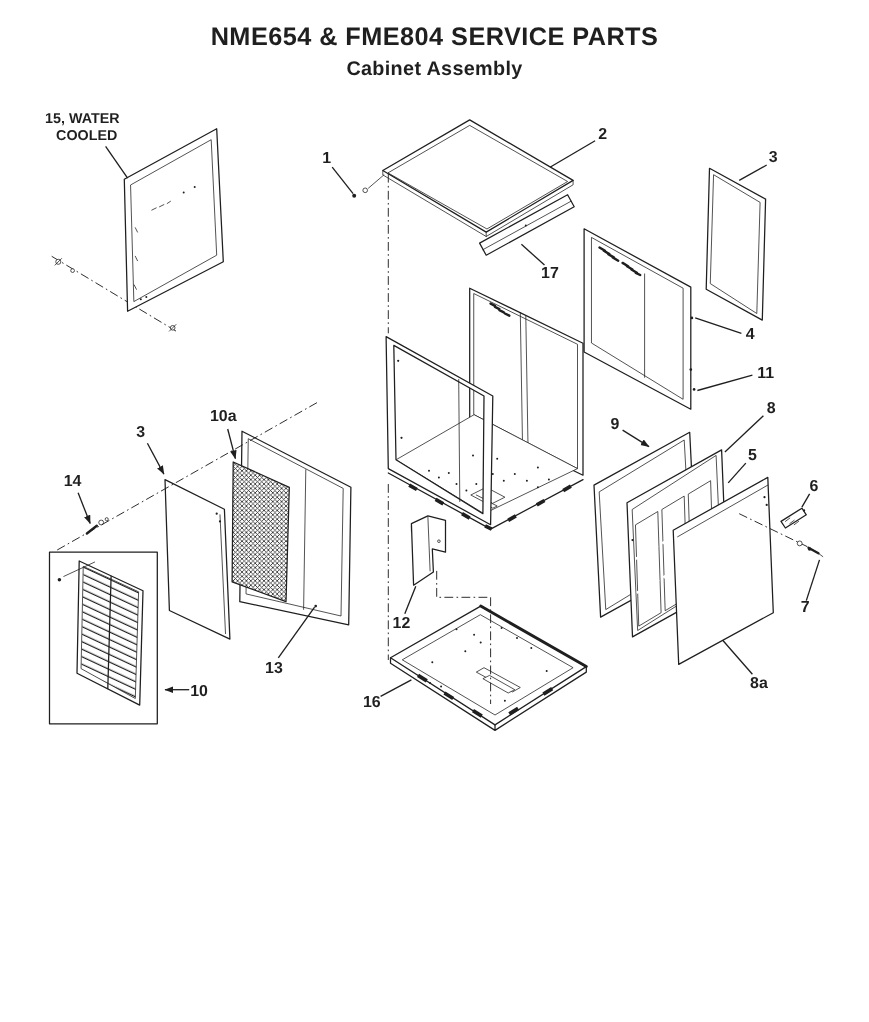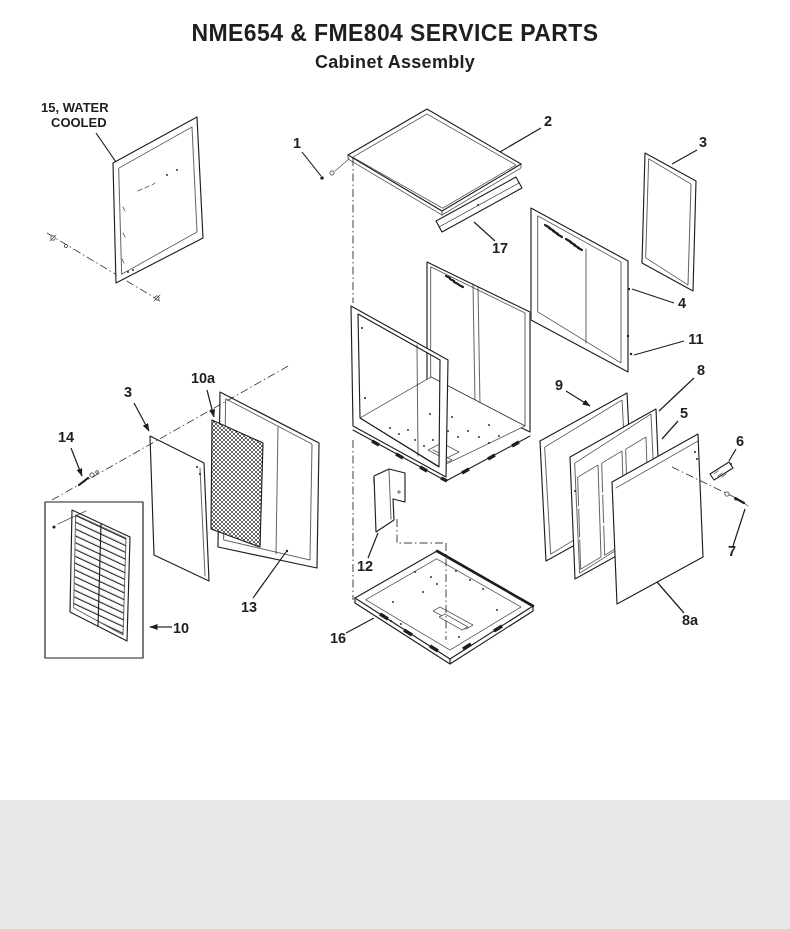--- a/index.html
+++ b/index.html
@@ -1,16 +1,16 @@
 <!DOCTYPE html>
 <html><head>
 <meta charset="utf-8">
 <style>
   html,body{margin:0;padding:0;background:#e8e8e8;}
-  .stage{position:relative;width:790px;height:800px;margin:0 auto;background:var(--paper,#fff);overflow:hidden;}
+  .stage{position:relative;width:790px;height:929px;margin:0 auto;background:var(--paper,#fff);overflow:hidden;}
   svg{position:absolute;left:0;top:0;}
   svg text{font-family:"Liberation Sans",sans-serif;fill:var(--ink,#1f1f1f);}
   .title{font-size:23px;font-weight:bold;letter-spacing:.4px;}
   .subtitle{font-size:18px;font-weight:bold;letter-spacing:.3px;}
   .callout{font-size:14.5px;font-weight:bold;}
   .callout.small{font-size:13px;}
   .leader{stroke:var(--ink,#1f1f1f);stroke-width:1.2;fill:none;}
   .ln{stroke:var(--ink,#1f1f1f);stroke-width:1.15;fill:none;stroke-linejoin:round;stroke-linecap:round;}
   .ln2{stroke:var(--ink,#1f1f1f);stroke-width:.7;fill:none;stroke-linejoin:round;stroke-linecap:round;}
   .fw{fill:#fff;stroke:var(--ink,#1f1f1f);stroke-width:1.15;stroke-linejoin:round;}

